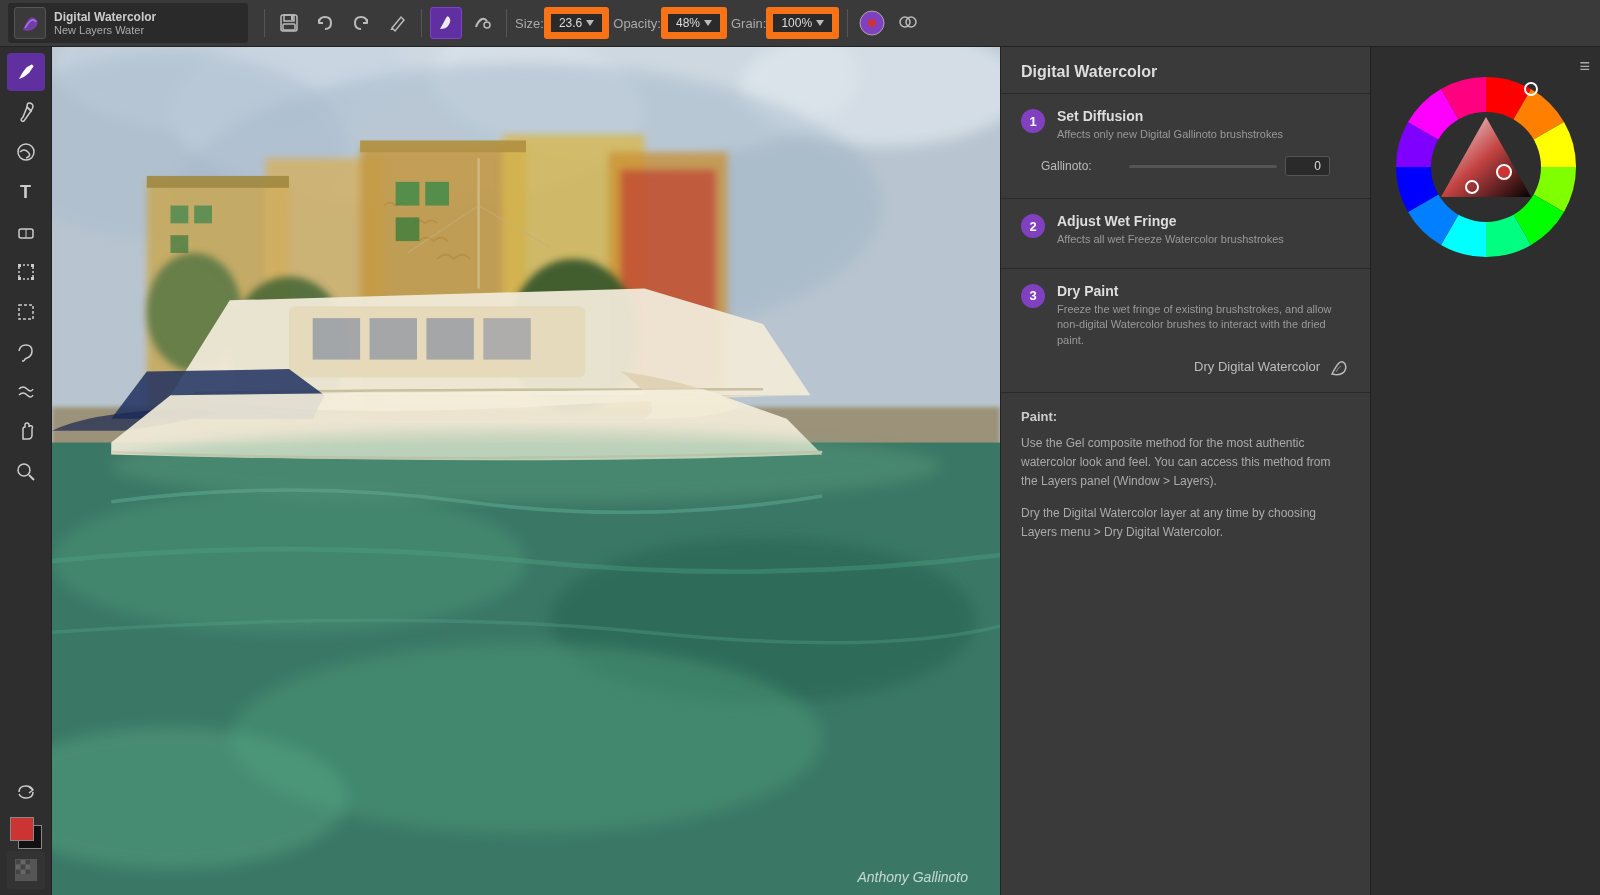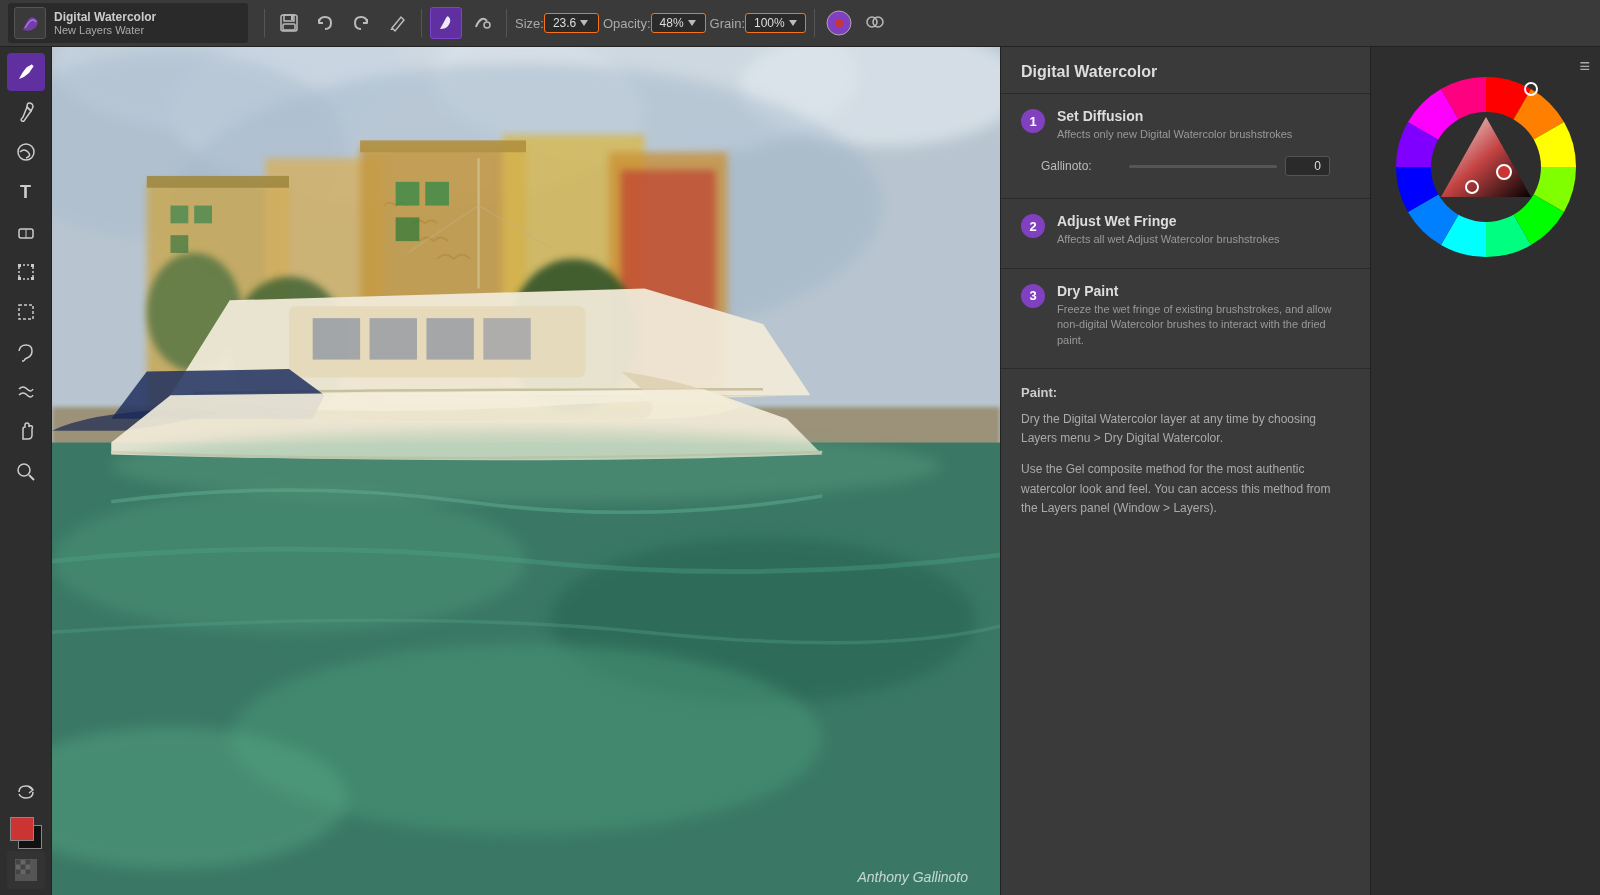--- a/index.html
+++ b/index.html
@@ -83,21 +83,21 @@
       display: flex;
       align-items: center;
       font-size: 13px;
       color: #ccc;
     }
     .toolbar-param label {
       color: #aaa;
     }
     .toolbar-param-val {
       background: #2a2a2a;
-      border: 1px solid #f97316;
+      border: 7px solid #f97316;
       border-radius: 3px;
       padding: 2px 8px;
       font-size: 12px;
       color: #ddd;
       display: flex;
       align-items: center;
       gap: 4px;
       cursor: pointer;
       min-width: 55px;
     }
@@ -672,55 +672,63 @@
   </div>
 
   <div id="right-panel">
     <div class="panel-title">Digital Watercolor</div>
 
     <div class="panel-step">
       <div class="step-header">
         <div class="step-number">1</div>
         <div class="step-info">
           <div class="step-title">Set Diffusion</div>
-          <div class="step-desc">Affects only new Digital Watercolor brushstrokes</div>
+          <div class="step-desc">Affects only new Digital Gallinoto brushstrokes</div>
         </div>
       </div>
       <div class="control-row">
         <label>Gallinoto:</label>
         <div class="control-track"></div>
         <div class="control-val">0</div>
       </div>
     </div>
 
     <div class="panel-step">
       <div class="step-header">
         <div class="step-number">2</div>
         <div class="step-info">
           <div class="step-title">Adjust Wet Fringe</div>
-          <div class="step-desc">Affects all wet Adjust Watercolor brushstrokes</div>
+          <div class="step-desc">Affects all wet Freeze Watercolor brushstrokes</div>
         </div>
       </div>
     </div>
 
     <div class="panel-step">
       <div class="step-header">
         <div class="step-number">3</div>
         <div class="step-info">
           <div class="step-title">Dry Paint</div>
           <div class="step-desc">Freeze the wet fringe of existing brushstrokes, and allow non-digital Watercolor brushes to interact with the dried paint.</div>
         </div>
       </div>
+      <div class="dry-paint-btn">
+        <span>Dry Digital Watercolor</span>
+
+        <svg width="22" height="22" viewBox="0 0 22 22">
+          <path d="M4 18 Q8 10 11 7 Q14 4 17 8 Q19 12 16 16 Q12 20 4 18Z" fill="none" stroke="#bbb" stroke-width="1.5"></path>
+          <path d="M8 16 Q10 11 13 10" fill="none" stroke="#bbb" stroke-width="1" opacity="0.6"></path>
+        </svg>
+      </div>
     </div>
 
     <div class="tips-section">
       <div class="tips-title">Paint:</div>
       <div class="tips-text">
+        <p>Use the Gel composite method for the most authentic watercolor look and feel. You can access this method from the Layers panel (Window &gt; Layers).</p>
         <p>Dry the Digital Watercolor layer at any time by choosing Layers menu &gt; Dry Digital Watercolor.</p>
-        <p>Use the Gel composite method for the most authentic watercolor look and feel. You can access this method from the Layers panel (Window &gt; Layers).</p>
       </div>
     </div>
   </div>
 
   <div id="color-panel">
     <div class="color-panel-menu">
       <span>≡</span>
     </div>
     <div class="color-wheel-container">
       <svg class="color-wheel-svg" viewBox="0 0 200 200" xmlns="http://www.w3.org/2000/svg">

